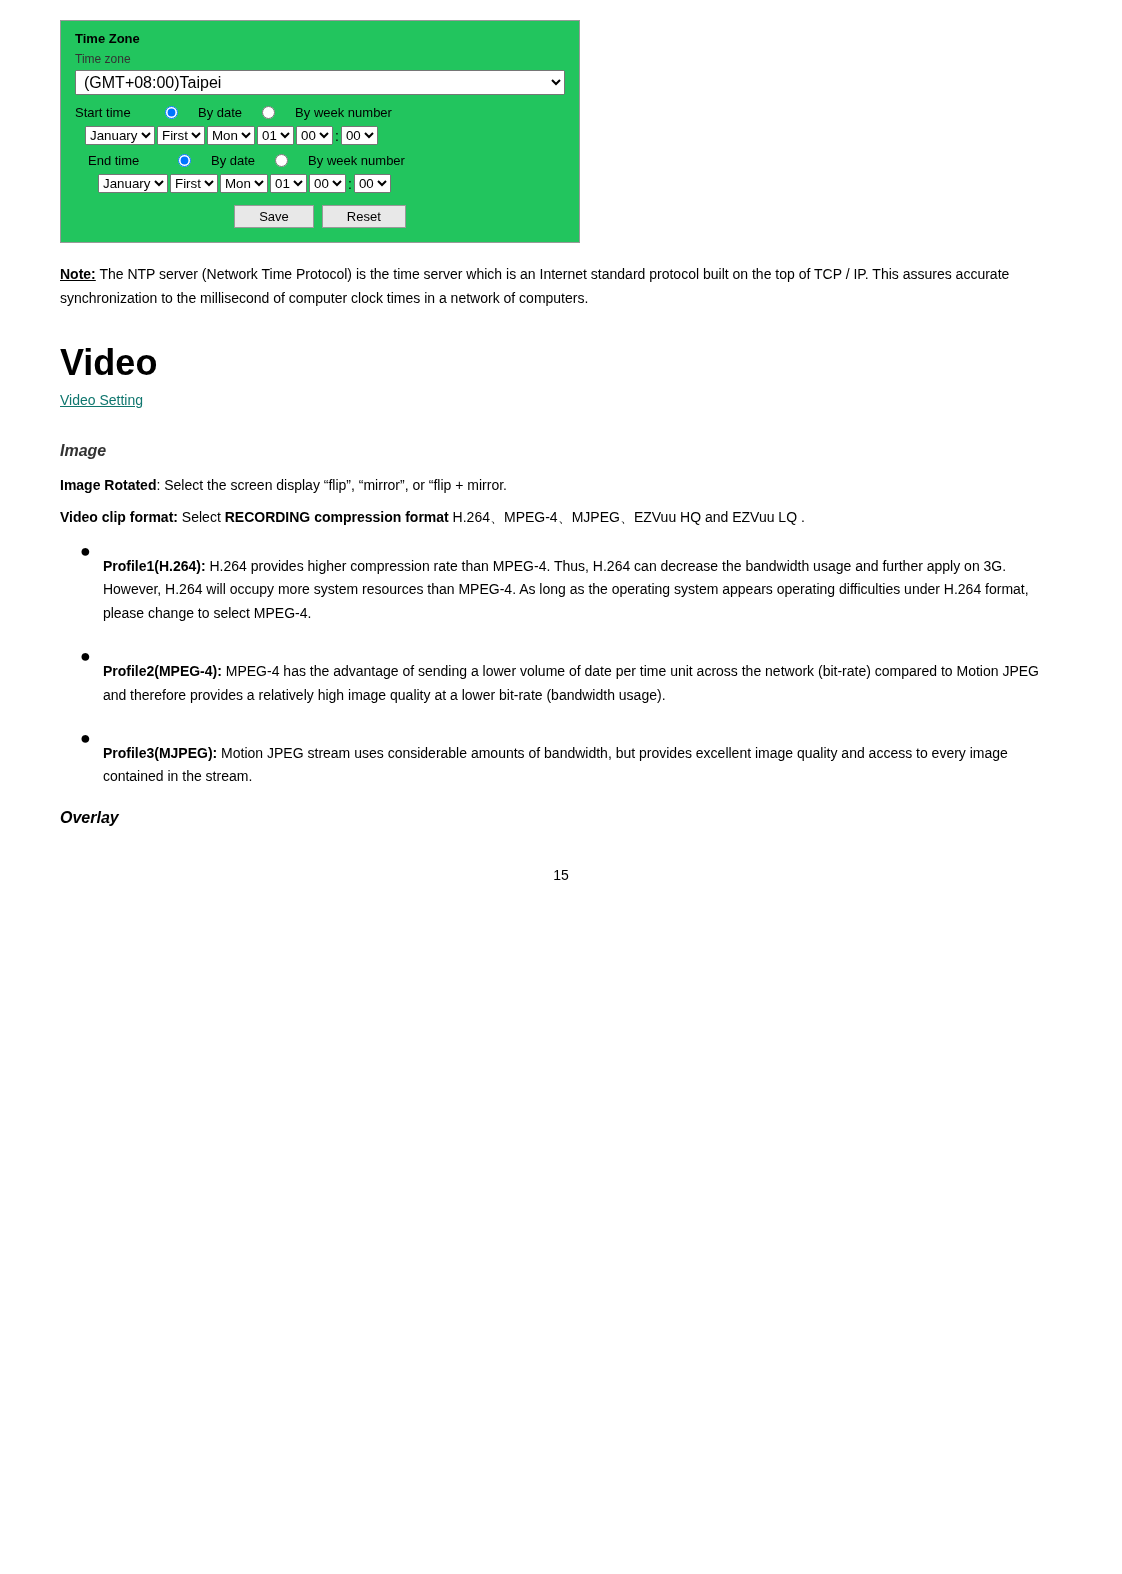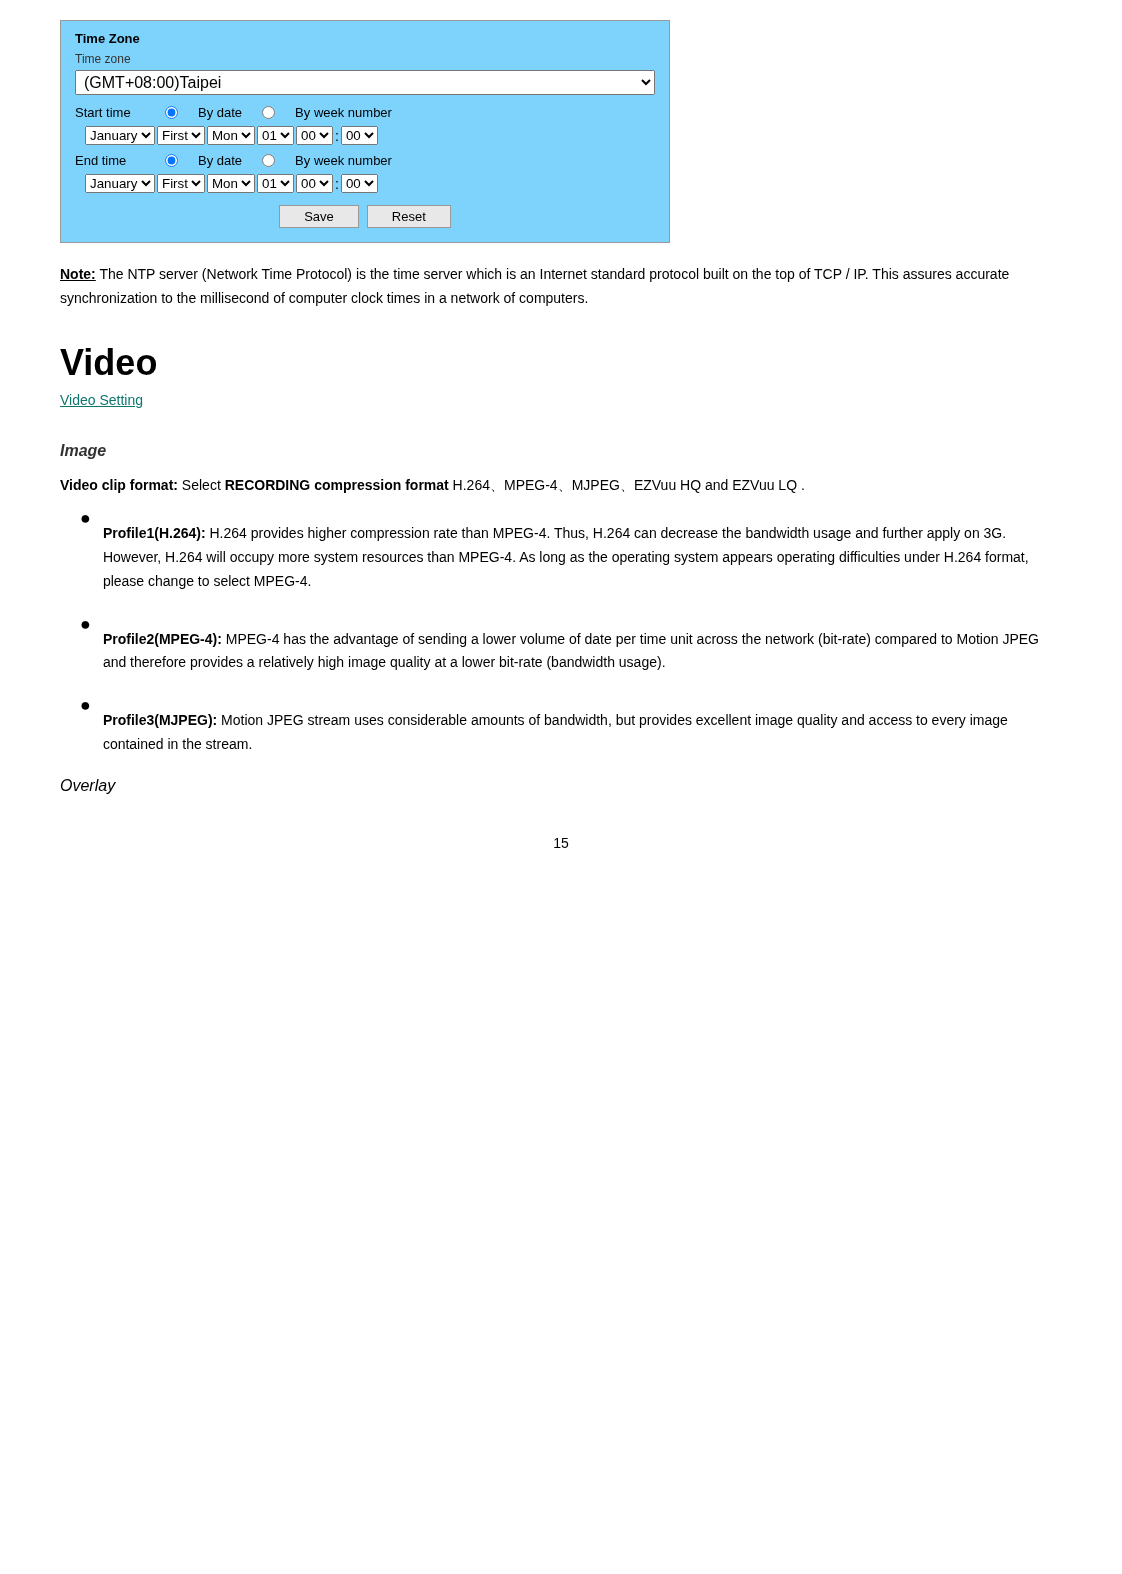--- a/index.html
+++ b/index.html
@@ -10,23 +10,23 @@
       color: #000;
       width: 1122px;
       min-height: 1574px;
       padding: 20px 60px 60px 60px;
     }
 
     
     .timezone-box {
       border: 1px solid #999;
       padding: 10px 14px 14px 14px;
-      width: 610px;
+      width: 520px;
       margin-bottom: 20px;
-      background: #7dd3fc;
+      background: #22c55e;
     }
     .timezone-box .box-title {
       font-size: 13px;
       font-weight: bold;
       margin-bottom: 6px;
       color: #000;
     }
     .timezone-box .field-label {
       font-size: 12px;
       color: #333;
@@ -128,21 +128,21 @@
       line-height: 1.4;
       flex-shrink: 0;
     }
     .bullet-list li .bullet-content {
       flex: 1;
       margin-top: 16px;
     }
 
     .overlay-title {
       font-size: 16px;
-      font-weight: normal;
+      font-weight: bold;
       font-style: italic;
       margin-top: 20px;
     }
 
     .page-number {
       text-align: center;
       font-size: 14px;
       margin-top: 40px;
     }
 
@@ -192,21 +192,21 @@
         <option>00</option>
       </select>
       <span class="colon">:</span>
       <select>
         <option>00</option>
       </select>
     </div>
   </div>
 
   
-  <div style="margin-top:8px;">
+  <div style="margin-top:8px;margin-left:13px;">
     <div class="radio-group">
       <span style="min-width:70px;">End time</span>
       <input type="radio" name="end_type" checked="" style="">
       <label>By date</label>
       <input type="radio" name="end_type" style="">
       <label>By week number</label>
     </div>
     <div class="date-selects">
       <select>
         <option>January</option>
@@ -241,20 +241,23 @@
     <span class="note-keyword">Note:</span><span> The NTP server (Network Time Protocol) is the time server which is an Internet standard protocol built on the top of TCP / IP. This assures accurate synchronization to the millisecond of computer clock times in a network of computers.</span>
   </p>
 </div>
 
 <div class="video-section">
   <h1 class="section-title-large">Video</h1>
   <a class="section-link">Video Setting</a>
 
   <div class="subsection-title">Image</div>
 
+  <div class="field-title-row">
+    <span class="bold-label">Image Rotated</span><span>: Select the screen display “flip”, “mirror”, or “flip + mirror.</span>
+  </div>
 
   <div class="field-title-row">
     <span class="bold-label">Video clip format:</span><span> Select </span><span class="bold-label">RECORDING compression format</span><span> H.264、MPEG-4、MJPEG、EZVuu HQ and EZVuu LQ .</span>
   </div>
 
   <ul class="bullet-list">
     <li>
       <span class="bullet-dot">●</span>
       <span class="bullet-content">
         <span class="bold-label">Profile1(H.264):</span><span> H.264 provides higher compression rate than MPEG-4. Thus, H.264 can decrease the bandwidth usage and further apply on 3G. However, H.264 will occupy more system resources than MPEG-4. As long as the operating system appears operating difficulties under H.264 format, please change to select MPEG-4.</span>

